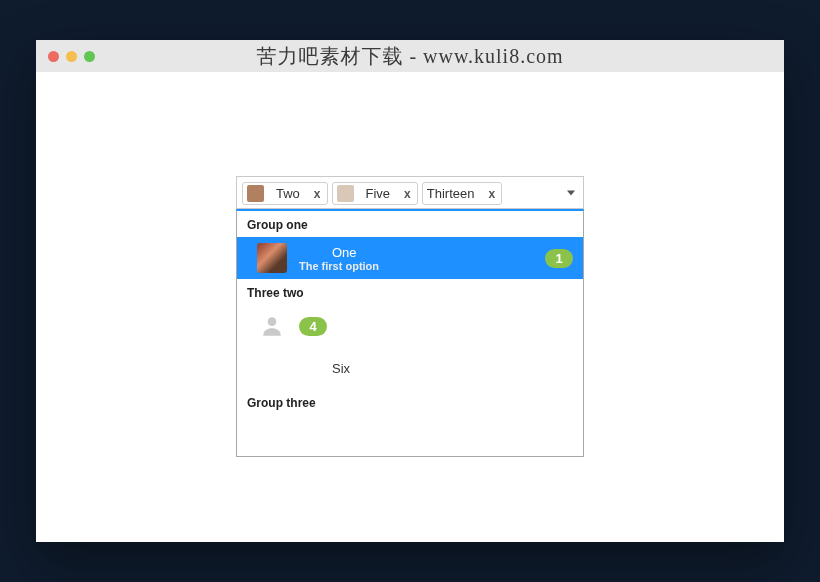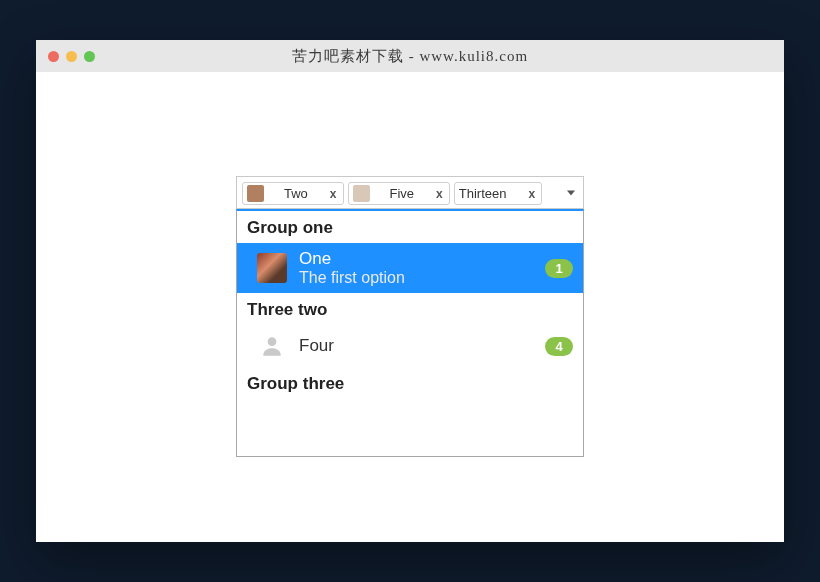--- a/index.html
+++ b/index.html
@@ -33,21 +33,21 @@
     padding-left: 12px;
   }
   .dot { width: 11px; height: 11px; border-radius: 50%; }
   .dot.red { background: #ed6b60; }
   .dot.yellow { background: #f5be4f; }
   .dot.green { background: #62c554; }
   .title {
     position: absolute;
     left: 0; right: 0;
     text-align: center;
-    font-size: 15px;
+    font-size: 20px;
     color: #3b3b3b;
     font-family: "SimSun", serif;
     letter-spacing: 1px;
     pointer-events: none;
   }
   .content {
     flex: 1;
     display: flex;
     justify-content: center;
     padding-top: 104px;
@@ -77,21 +77,21 @@
   }
   .tag {
     display: inline-flex;
     align-items: center;
     border: 1px solid #d0d0d0;
     border-radius: 3px;
     background: #fff;
     padding: 2px 4px;
     font-size: 13px;
     color: #333;
-    gap: 20px;
+    gap: 12px;
   }
   .tag-avatar {
     width: 17px; height: 17px;
     background: #b08060;
     border-radius: 2px;
   }
   .tag-avatar.a2 { background: #d9c8b8; }
   .tag-close {
     font-weight: bold;
     color: #555;
@@ -108,21 +108,21 @@
     position: relative;
   }
   .dropdown::-webkit-scrollbar { width: 16px; }
   .dropdown::-webkit-scrollbar-track { background: #f1f1f1; border-left:1px solid #dcdcdc;}
   .dropdown::-webkit-scrollbar-thumb { background: #c4c4c4; border:3px solid #f1f1f1; border-radius:8px;}
   .dropdown::-webkit-scrollbar-button:single-button {
     background: #f1f1f1; height:16px; border-left:1px solid #dcdcdc;
   }
   .group-header {
     font-weight: bold;
-    font-size: 17px;
+    font-size: 12px;
     color: #222;
     padding: 7px 10px 5px 10px;
   }
   .option {
     display: flex;
     align-items: center;
     padding: 6px 10px 6px 20px;
     gap: 12px;
     position: relative;
     cursor: pointer;
@@ -140,22 +140,22 @@
   .opt-avatar.photo {
     background: linear-gradient(135deg,#8b3a2a,#d98c6a 40%,#5a3a2a 70%);
   }
   .opt-avatar.iconuser {
     background: transparent;
     display:flex; align-items:center; justify-content:center;
   }
   .opt-avatar.empty { background: transparent; }
   .person-svg { width:26px; height:26px; fill:#c9c9c9; }
   .opt-body { flex:1; display:flex; flex-direction:column; }
-  .opt-title { font-size: 17px; }
-  .opt-sub { font-size: 16px; color:#eaeaea; }
+  .opt-title { font-size: 13px; margin-left: 33px; }
+  .opt-sub { font-size: 11px; color:#eaeaea;font-weight:bold; }
   .option:not(.highlight) .opt-title { color:#333; }
   .badge {
     background: #8bc34a;
     color:#fff;
     border-radius: 12px;
     padding: 2px 10px;
     font-size: 13px;
     font-weight:bold;
     min-width: 28px;
     text-align:center;
@@ -208,24 +208,27 @@
         </div>
 
         <div class="group-header">Three two</div>
         <div class="option">
           <div class="opt-avatar iconuser">
             <svg class="person-svg" viewBox="0 0 24 24">
                 <circle cx="12" cy="8" r="4"></circle>
                 <path d="M4 20c0-4 4-6 8-6s8 2 8 6v1H4z"></path>
               </svg>
           </div>
+          <span class="badge">4</span>
+        </div>
+        <div class="option">
+          <div class="opt-avatar empty"></div>
           <div class="opt-body">
-            <span class="opt-title">Four</span>
+            <span class="opt-title">Six</span>
           </div>
-          <span class="badge">4</span>
         </div>
 
         <div class="group-header">Group three</div>
 
       </div>
     </div>
   </div>
 </div>
 
 </body></html>

